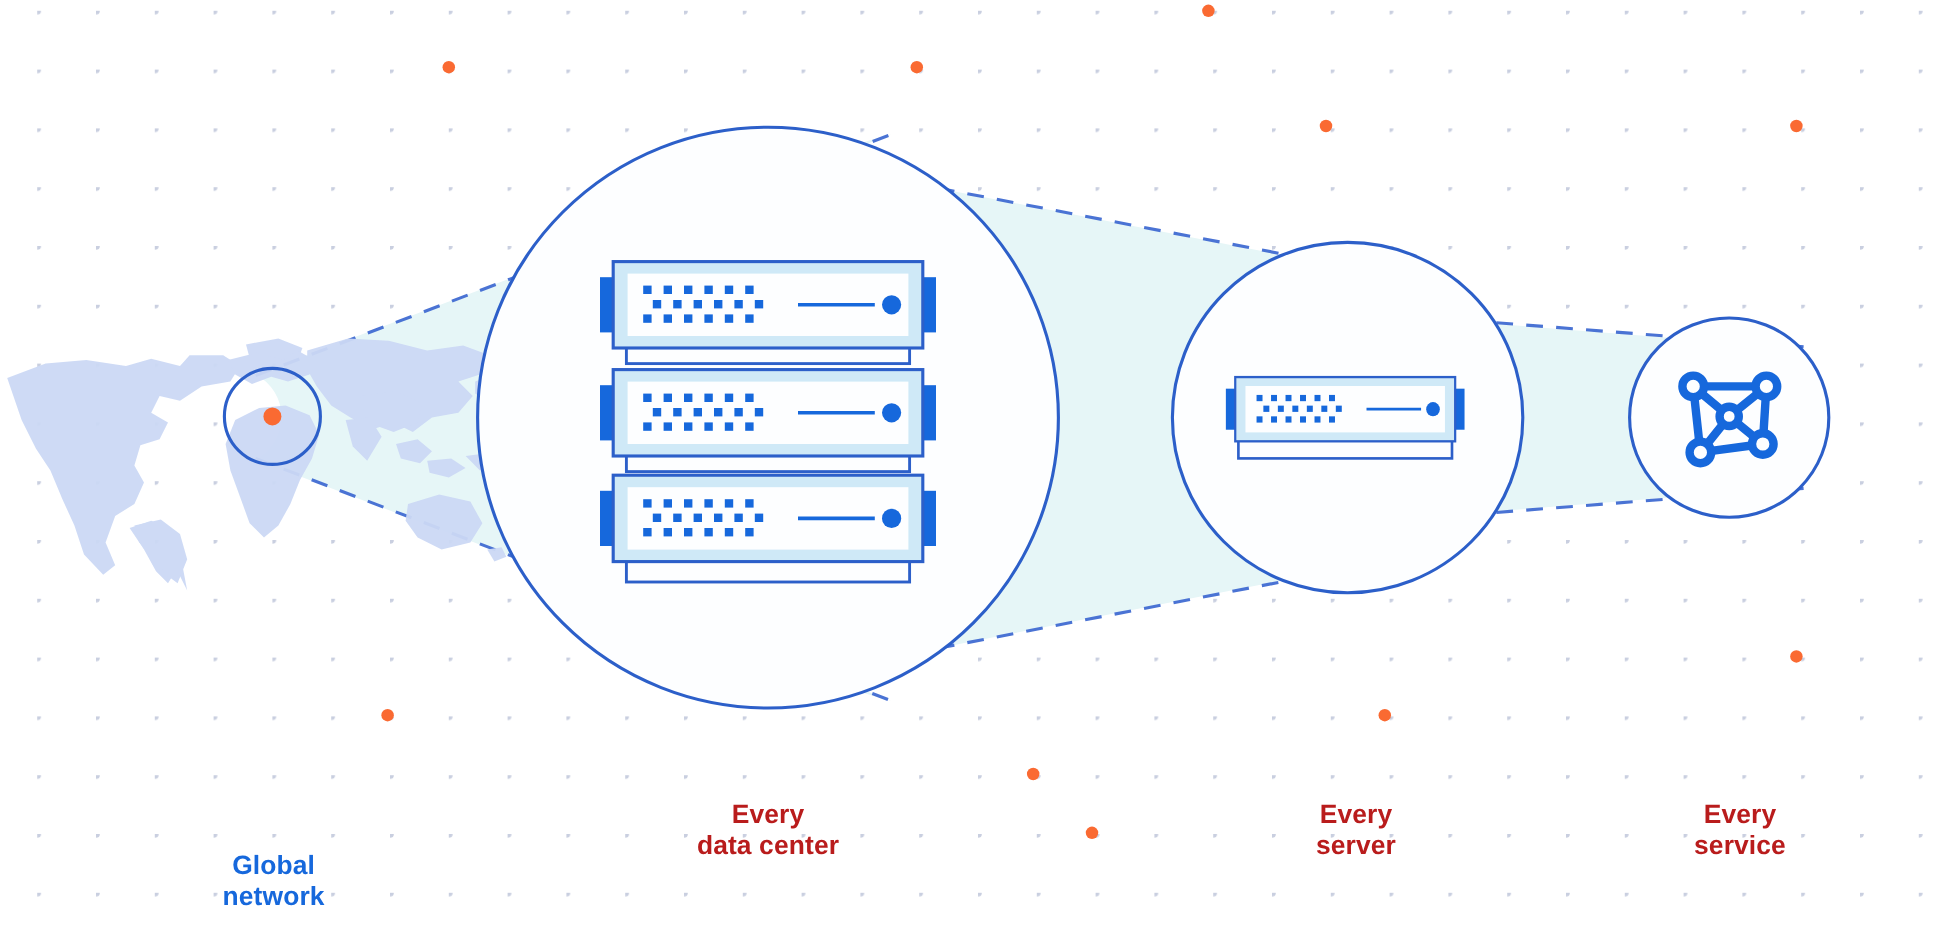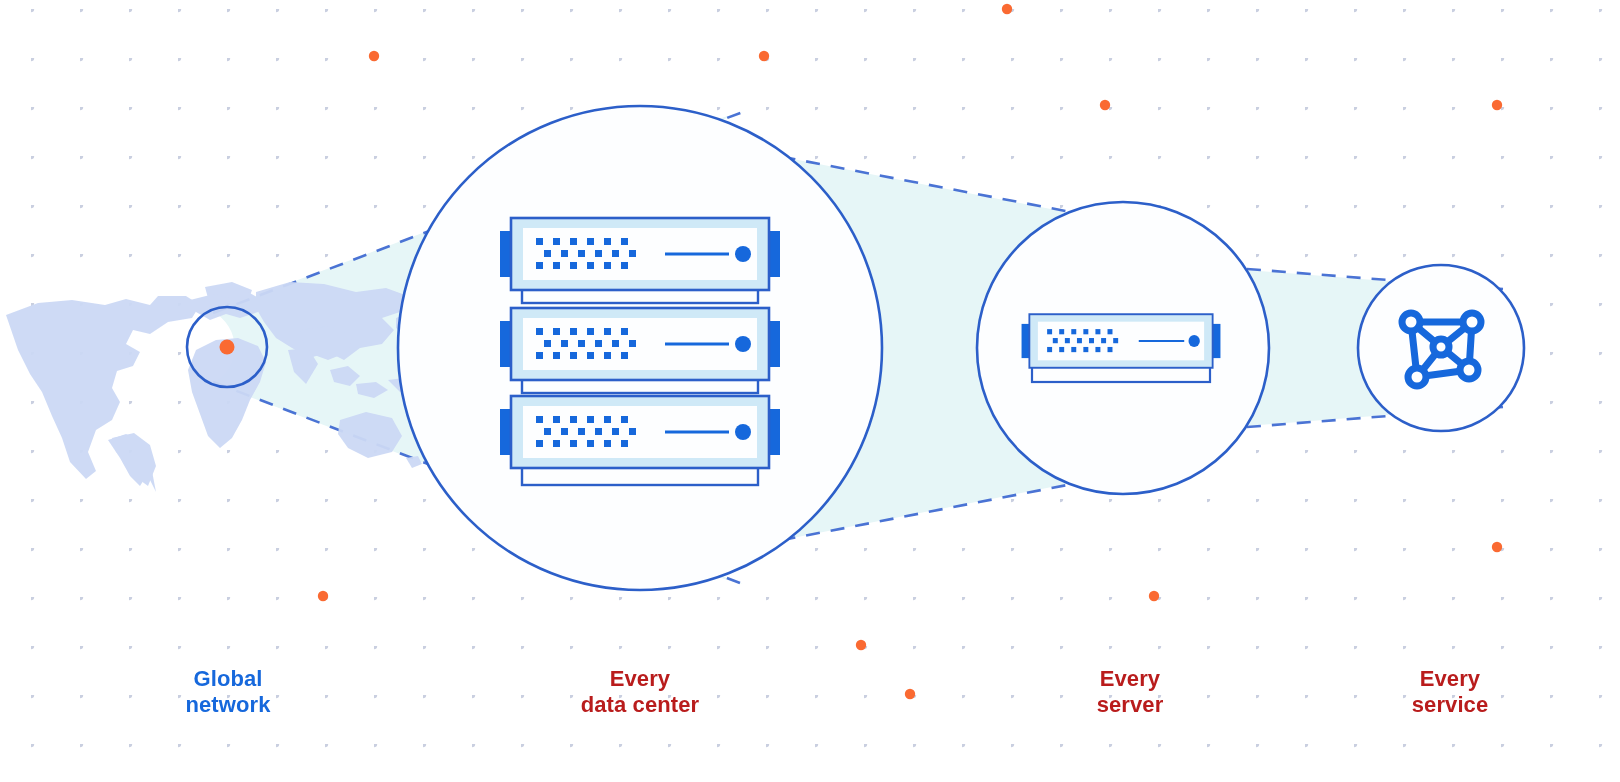--- a/index.html
+++ b/index.html
@@ -31,20 +31,21 @@
     line-height: 26px;
     font-weight: 700;
     color: #b91c1c;
     letter-spacing: 0.1px;
     white-space: pre-line;
     user-select: none;
   }
   .label.accent {
     color: #1668dc;
     font-weight: 700;
+    margin-top: 42px;
   }
   #label-global    { left: 128px;  top: 666px; width: 200px; }
   #label-datacenter{ left: 540px;  top: 666px; width: 200px; }
   #label-server    { left: 1030px; top: 666px; width: 200px; }
   #label-service   { left: 1350px; top: 666px; width: 200px; }
 </style>
 </head>
 <body>
 
 <div id="stage">

